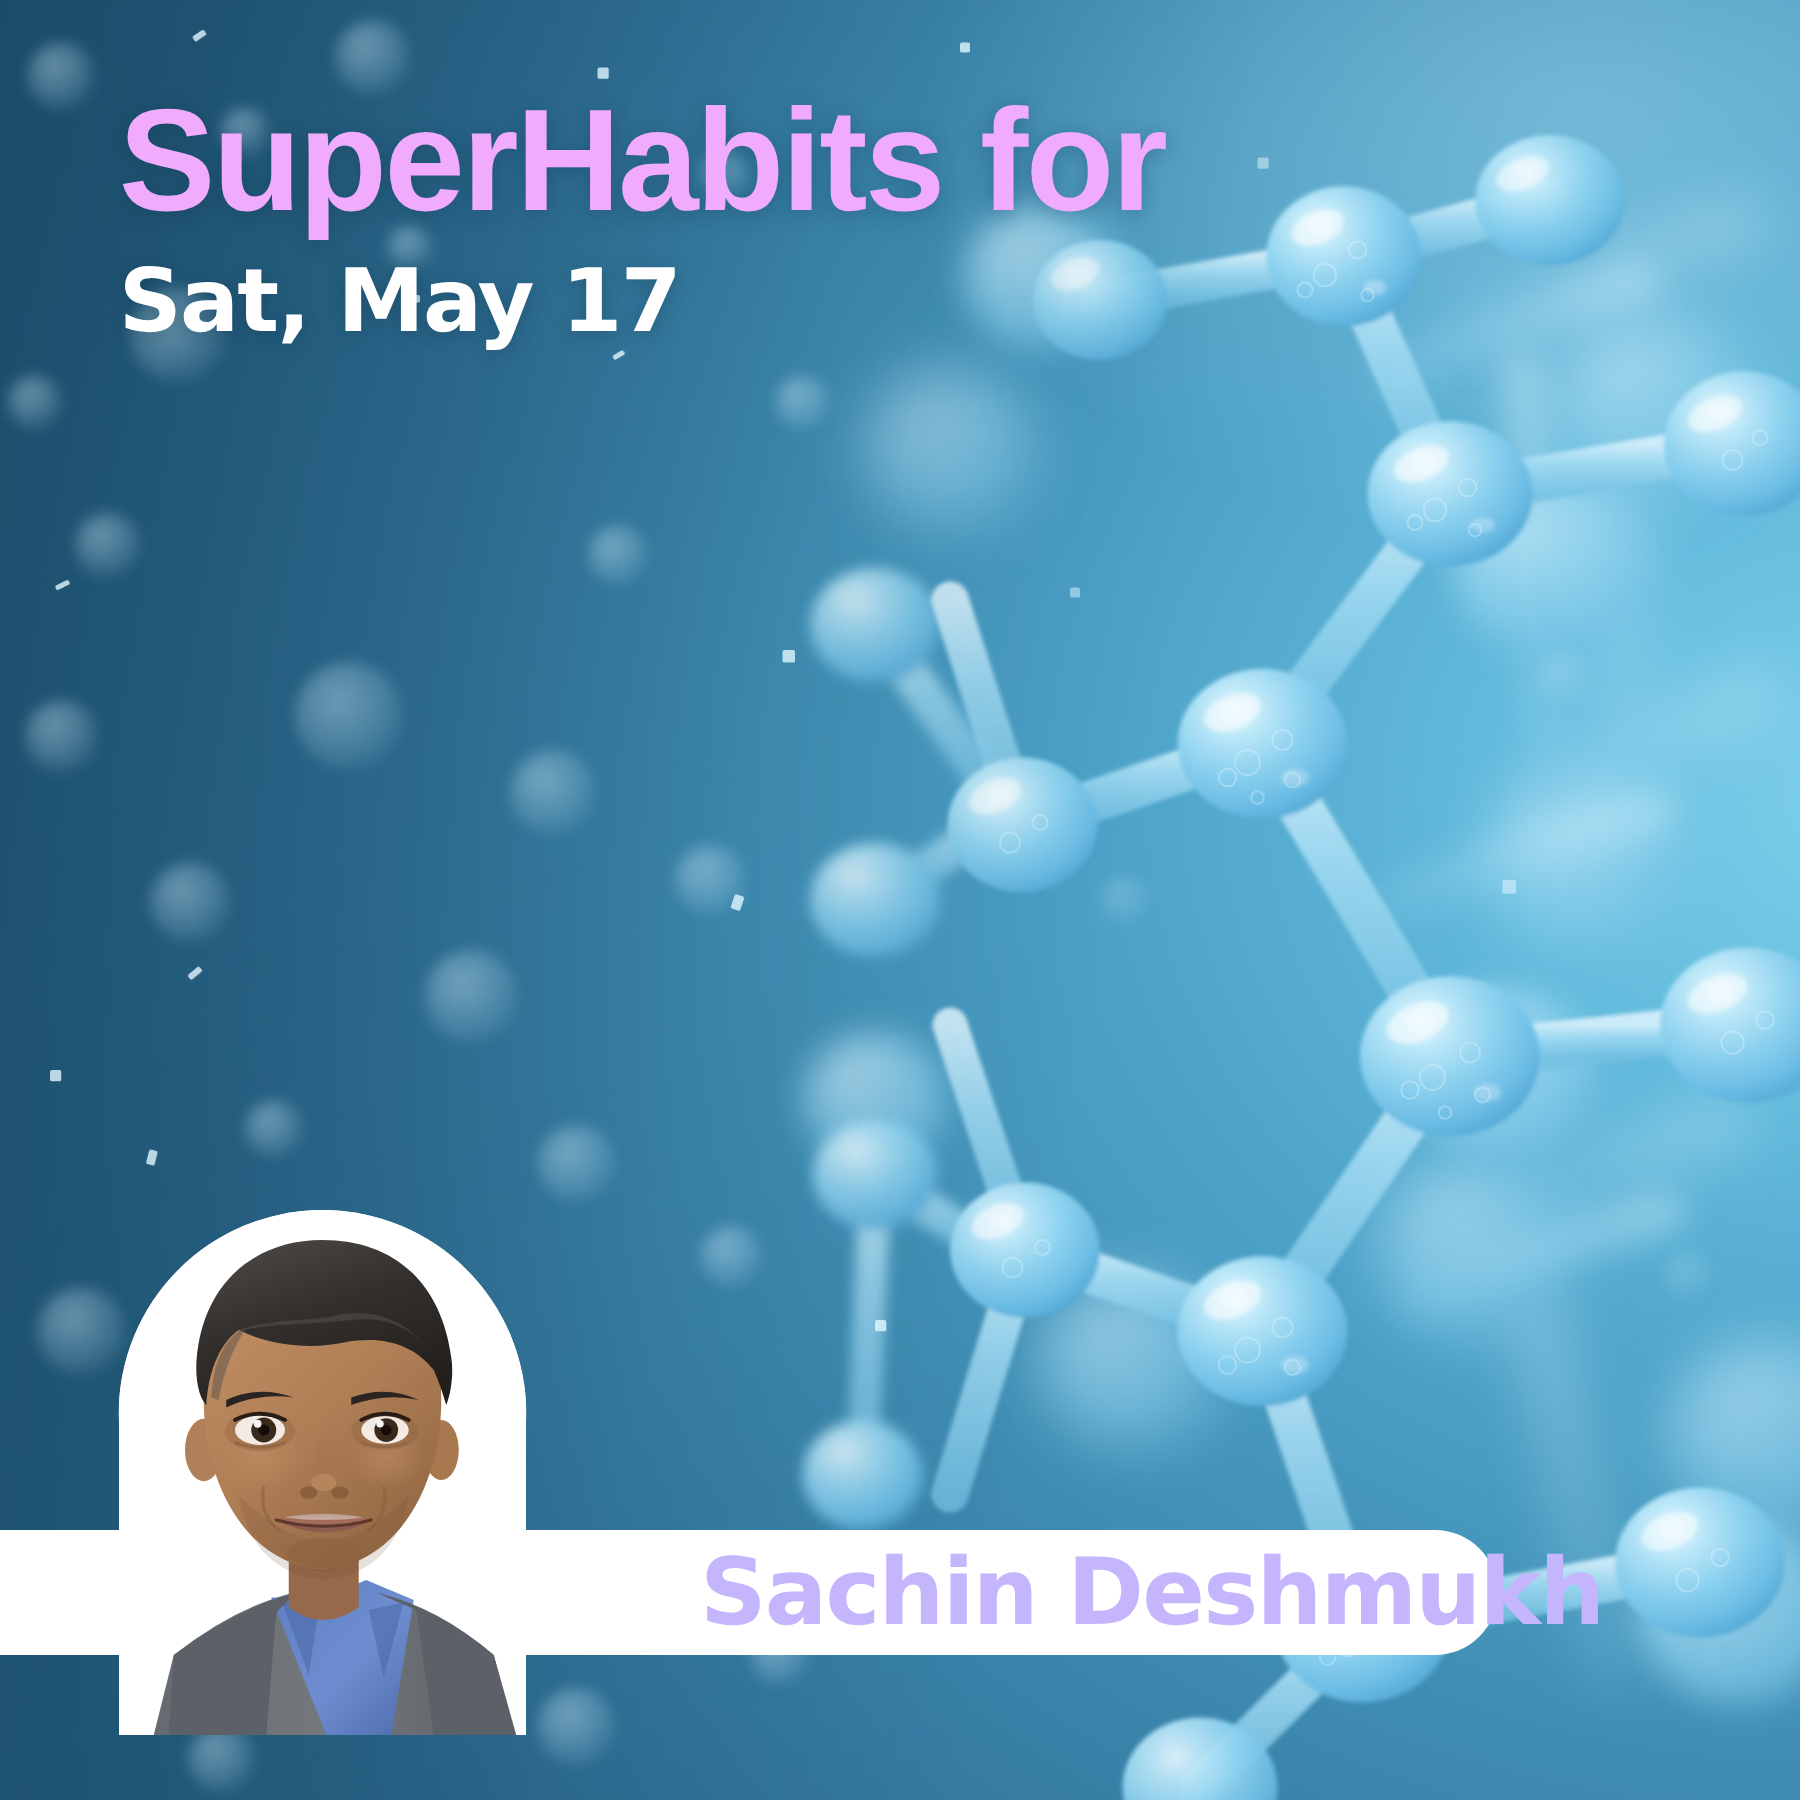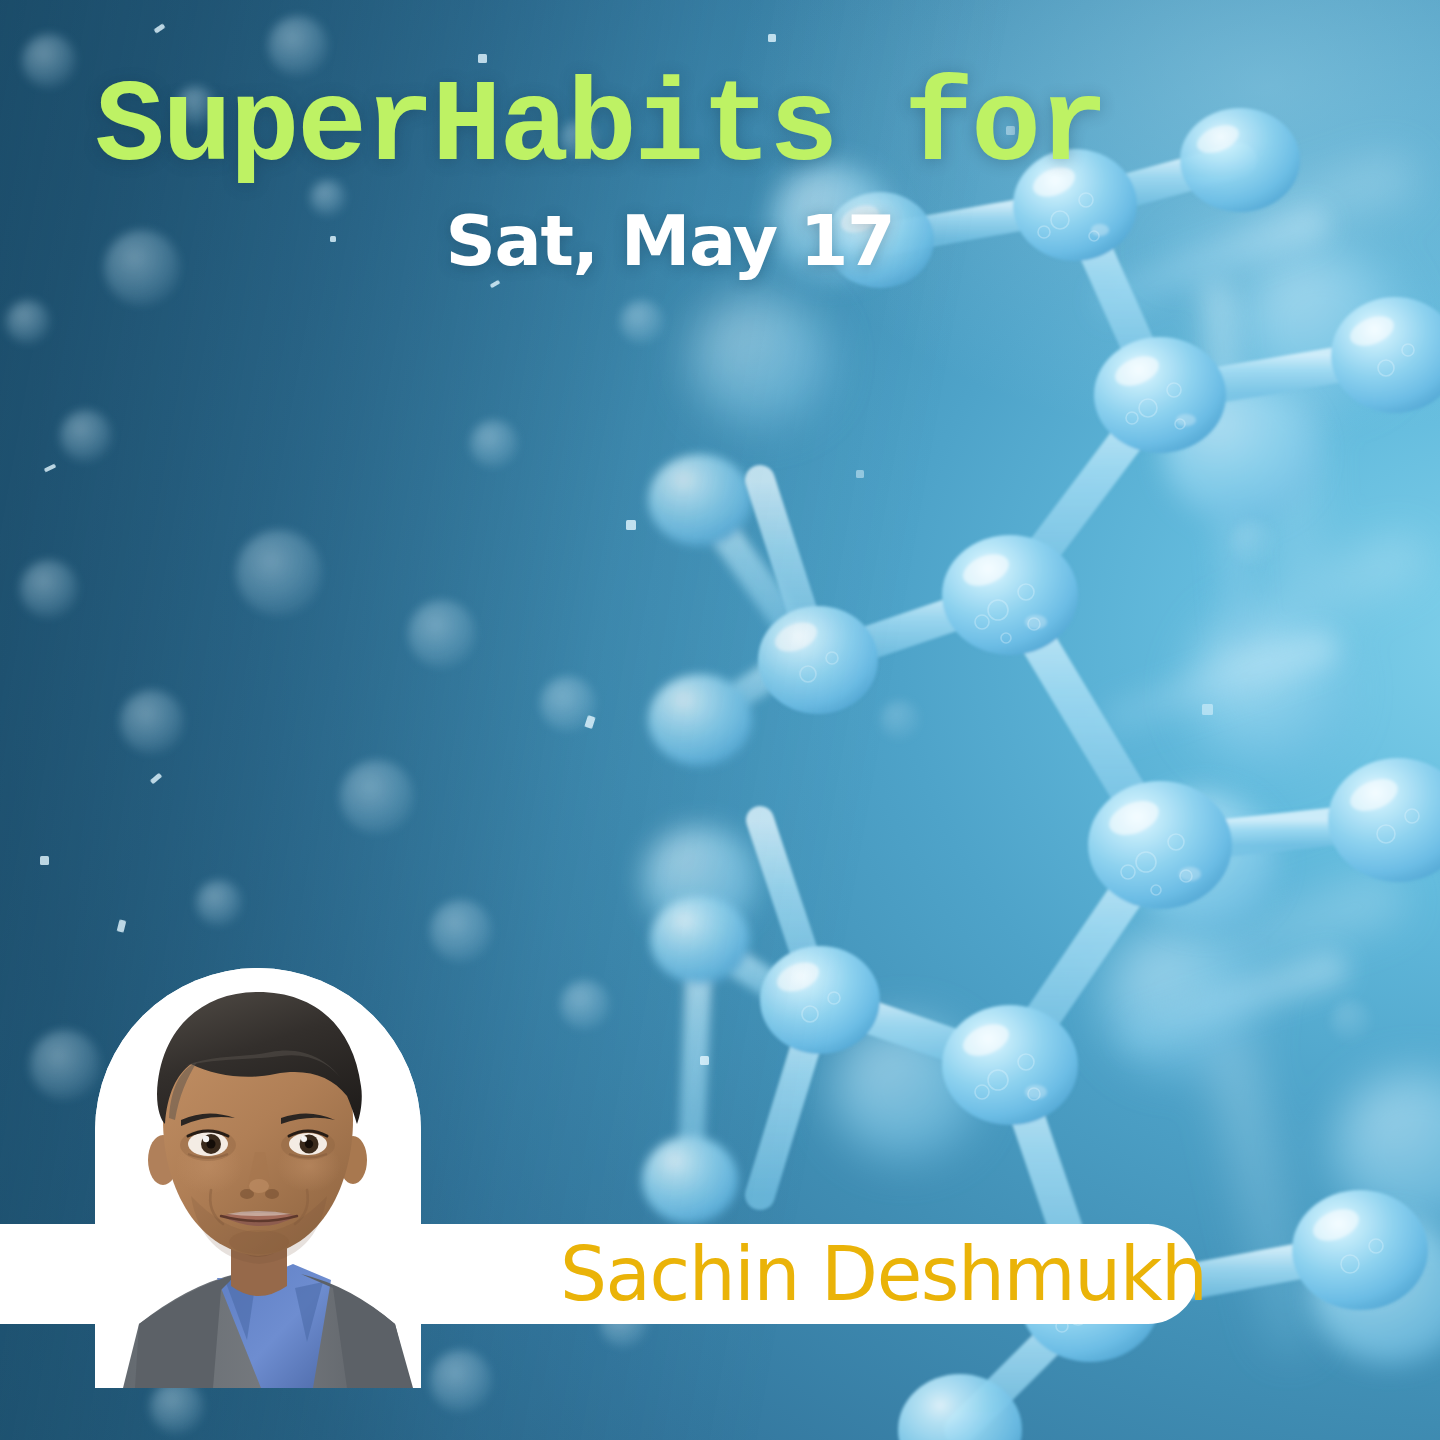--- a/index.html
+++ b/index.html
@@ -49,55 +49,54 @@
 
   
   .title-block {
     position:absolute; left:95px; top:72px;
     width:1150px;
   }
   .headline {
     font-size:116px;
     line-height:.98;
     font-weight:700;
-    color:#bef264;
+    color:#f0abfc;
     letter-spacing:-2.2px;
     text-shadow:0 2px 16px rgba(14,48,70,.30);
-    font-family:Liberation Mono, monospace;
+    font-family:Liberation Sans, sans-serif;
     font-stretch:semi-condensed;
   }
   .headline .l2 { display:block; }
   .subhead {
     margin-top:20px;
     font-size:70px;
     font-weight:700;
     color:#ffffff;
     letter-spacing:-1.4px;
     line-height:1;
     text-shadow:0 2px 14px rgba(14,48,70,.30);
     font-family:"DejaVu Sans","Liberation Sans",sans-serif;
-    text-align:center;
   }
 
   
   .name-pill {
     position:absolute;
     left:-60px; top:1224px;
     width:1258px; height:100px;
     background:#ffffff;
     border-radius:50px;
     z-index:6;
   }
   .name-text {
     position:absolute;
     left:560px; top:1224px;
     height:104px; line-height:100px;
     font-size:74px;
-    font-weight:400;
-    color:#eab308;
+    font-weight:700;
+    color:#c4b5fd;
     letter-spacing:-1.4px;
     white-space:nowrap;
     z-index:8;
     font-family:"DejaVu Sans","Liberation Sans",sans-serif;
   }
 
   
   .avatar-ring {
     position:absolute;
     left:95px; top:968px;

